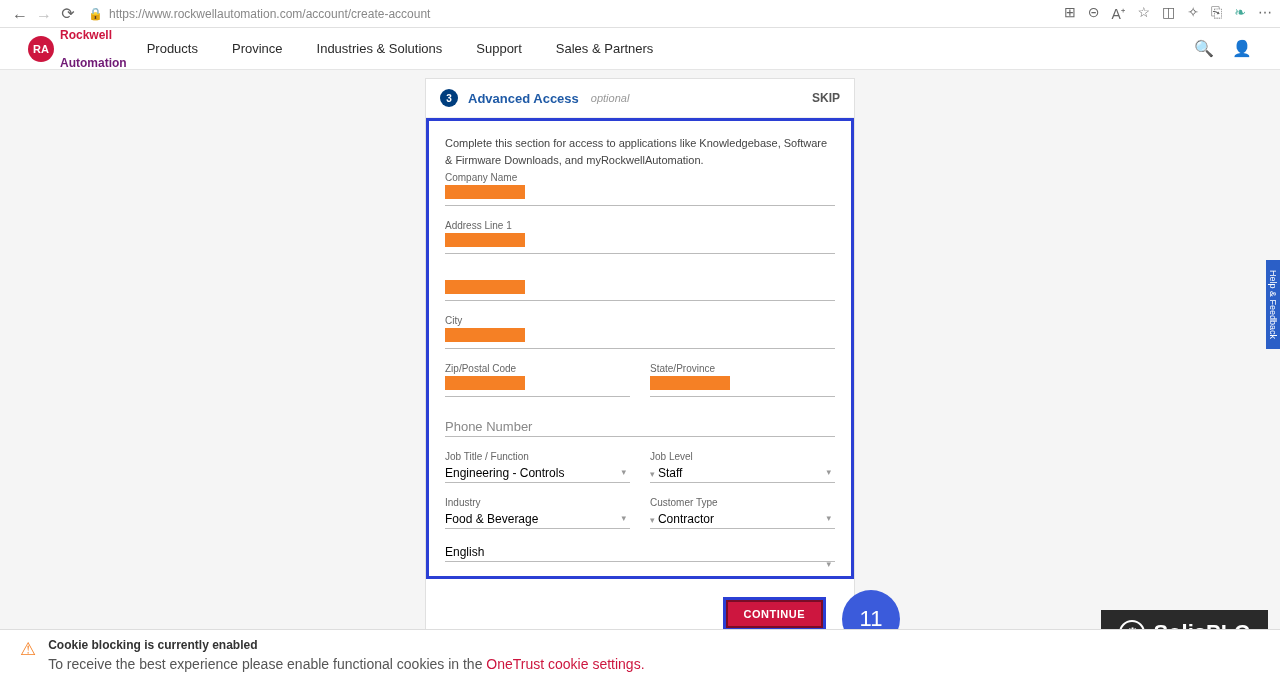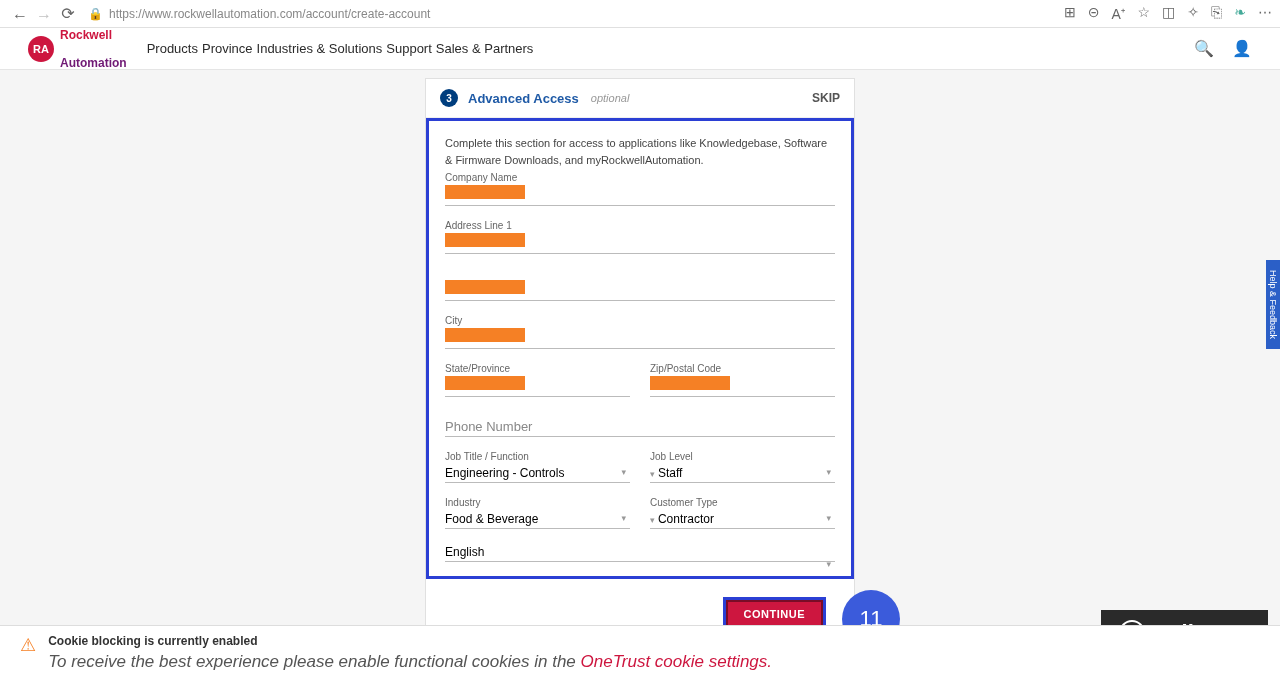--- a/index.html
+++ b/index.html
@@ -11,21 +11,21 @@
 .browser-bar .url { flex: 1; margin-left: 6px; color: #888; font-size: 12px; }
 .browser-bar .right-icons { display: flex; gap: 12px; color: #666; }
 .browser-bar .right-icons span { cursor: pointer; font-size: 14px; }
 
 .site-header { background: #fff; height: 42px; display: flex; align-items: center; padding: 0 28px; border-bottom: 1px solid #e5e5e5; }
 .logo { display: flex; align-items: center; gap: 6px; }
 .logo-badge { width: 26px; height: 26px; background: #cd163f; border-radius: 50%; color: #fff; font-weight: bold; font-size: 11px; display: flex; align-items: center; justify-content: center; }
 .logo-text { display: flex; flex-direction: column; line-height: 1; gap: 16px; }
 .logo-text .line1 { color: #cd163f; font-weight: bold; font-size: 12px; }
 .logo-text .line2 { color: #701a75; font-weight: bold; font-size: 12px; }
-.nav-links { display: flex; gap: 4px; margin-left: 20px; }
+.nav-links { display: flex; gap: 34px; margin-left: 20px; }
 .nav-links a { color: #2a2a2a; font-size: 13px; text-decoration: none; cursor: pointer; }
 .header-right { margin-left: auto; display: flex; gap: 18px; color: #555; }
 .header-right span { cursor: pointer; }
 
 .content { padding-top: 8px; display: flex; justify-content: center; }
 .card { width: 430px; background: #fff; border: 1px solid #e0e0e0; }
 .card-header { display: flex; align-items: center; padding: 10px 14px; border-bottom: 1px solid #f0f0f0; }
 .step-badge { width: 18px; height: 18px; background: #003e7e; color: #fff; border-radius: 50%; font-size: 10px; display: flex; align-items: center; justify-content: center; font-weight: bold; }
 .step-title { color: #1f5aa6; font-size: 13px; font-weight: 600; margin-left: 10px; }
 .optional { color: #999; font-size: 11px; font-style: italic; margin-left: 12px; }
@@ -44,21 +44,21 @@
 .full-select { position: relative; }
 .full-select .caret-r { position: absolute; right: 4px; top: 16px; font-size: 9px; color: #999; pointer-events: none; }
 
 .continue-wrap { border: 3px solid #2b3fd4; margin: 10px 14px 14px auto; display: inline-block; float: right; }
 .continue-btn { background: #cd163f; color: #fff; border: 2px solid #7a0c26; padding: 6px 16px; font-size: 11px; font-weight: bold; cursor: pointer; letter-spacing: 0.5px; }
 .clear { clear: both; }
 
 .cookie-bar { position: absolute; bottom: 0; left: 0; right: 0; background: #fff; border-top: 1px solid #ddd; padding: 8px 20px; display: flex; align-items: flex-start; gap: 12px; }
 .cookie-bar .warn { color: #f58025; font-size: 18px; }
 .cookie-text .t1 { font-size: 12px; font-weight: bold; color: #333; }
-.cookie-text .t2 { font-size: 17px; color: #555; margin-top: 4px; font-style: italic; }
+.cookie-text .t2 { font-size: 14px; color: #555; margin-top: 4px; }
 .cookie-text .t2 a { color: #cd163f; text-decoration: none; cursor: pointer; }
 
 .step-indicator { position: absolute; right: 380px; bottom: 32px; width: 58px; height: 58px; background: #3b5bdb; color: #fff; border-radius: 50%; display: flex; align-items: center; justify-content: center; font-size: 22px; font-weight: 400; }
 .solis-badge { position: absolute; right: 12px; bottom: 24px; background: #2a2a2a; color: #fff; padding: 10px 18px; font-size: 22px; font-weight: bold; display: flex; align-items: center; gap: 8px; }
 .solis-badge .gear { width: 26px; height: 26px; border: 2px solid #fff; border-radius: 50%; display: flex; align-items: center; justify-content: center; font-size: 14px; }
 .feedback-tab { position: absolute; right: 0; top: 260px; background: #2b5fc7; color: #fff; writing-mode: vertical-rl; font-size: 9px; padding: 10px 2px; cursor: pointer; }
 </style>
 </head>
 <body>
 
@@ -128,25 +128,25 @@
           <div style="border-bottom:1px solid #bbb; padding-bottom:2px;"><span class="redact"></span></div>
         </div>
 
         <div class="field">
           <label class="field-label">City</label>
           <div style="border-bottom:1px solid #bbb; padding-bottom:2px;"><span class="redact"></span></div>
         </div>
 
         <div class="row2 field">
           <div class="col">
+            <label class="field-label">Zip/Postal Code</label>
+            <div style="border-bottom:1px solid #bbb; padding-bottom:2px;"><span class="redact"></span></div>
+          </div>
+          <div class="col">
             <label class="field-label">State/Province</label>
-            <div style="border-bottom:1px solid #bbb; padding-bottom:2px;"><span class="redact"></span></div>
-          </div>
-          <div class="col">
-            <label class="field-label">Zip/Postal Code</label>
             <div style="border-bottom:1px solid #bbb; padding-bottom:2px;"><span class="redact"></span></div>
           </div>
         </div>
 
         <div class="field" style="margin-top:20px;">
           <input class="field-input placeholder-input" style="font-size: 13px; color: #000000;" placeholder="Phone Number">
         </div>
 
         <div class="row2 field">
           <div class="col full-select">

